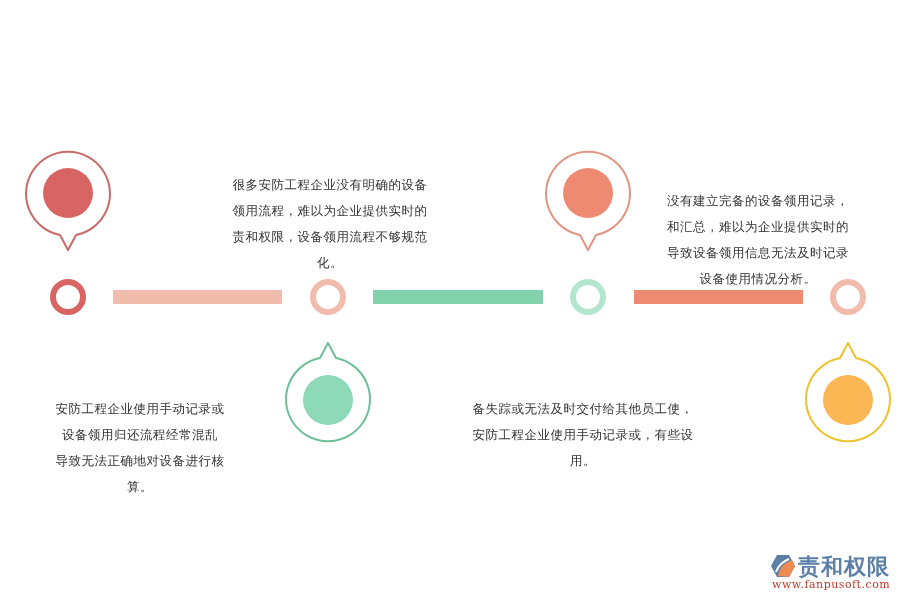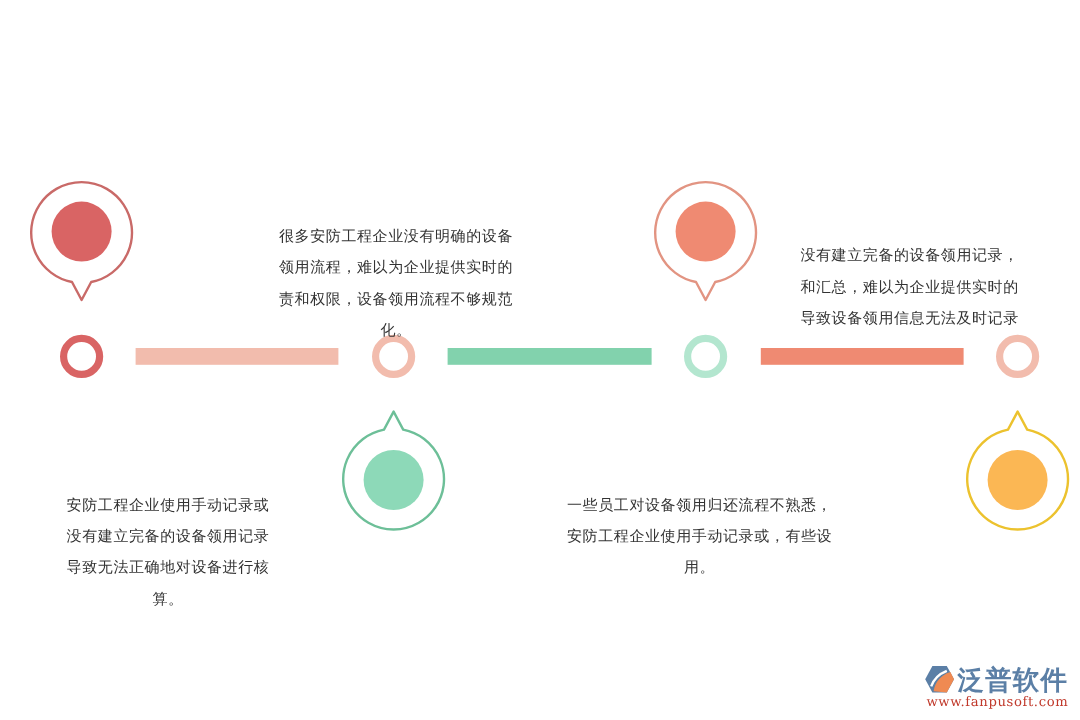--- a/index.html
+++ b/index.html
@@ -10,21 +10,21 @@
       color: #333333;
     }
     .bar { position: absolute; height: 14px; top: 290px; }
     .ring {
       position: absolute; width: 24px; height: 24px; border-radius: 50%;
       border-style: solid; border-width: 6px; background: #fff;
     }
     .pin { position: absolute; }
     .text {
       position: absolute; font-size: 12.5px; line-height: 26px;
-      text-align: center; color: #333; letter-spacing: 0.5px; margin-top: 12px;
+      text-align: center; color: #333; letter-spacing: 0.5px;
     }
     .logo { position: absolute; left: 768px; top: 552px; width: 128px; height: 40px; }
     .logo-name { position: absolute; left: 30px; top: 0px; font-size: 22px; color: #5b7fa6; letter-spacing: 1px; font-weight: bold; }
     .logo-url { position: absolute; left: 4px; top: 26px; font-size: 11px; color: #c0392b; font-family: "DejaVu Serif", serif; letter-spacing: 0.5px; }
   </style>
 </head>
 <body>
 
 <div class="bar" style="left:113px;width:169px;background:#f2bcad;"></div>
 <div class="bar" style="left:373px;width:170px;background:#82d2ad;"></div>
@@ -50,45 +50,46 @@
   <circle cx="48" cy="48" r="25" fill="#ef8a72"></circle>
 </svg>
 
 <svg class="pin" style="left:800px;top:340px;" width="96" height="108" viewBox="0 0 96 108">
   <path d="M48 3 L40 18 A42 42 0 1 0 56 18 Z" fill="#fff" stroke="#ecc22e" stroke-width="2" stroke-linejoin="round"></path>
   <circle cx="48" cy="60" r="25" fill="#fbb754"></circle>
 </svg>
 
 <div class="text" style="left:25px;top:396px;width:230px;">
   <div>安防工程企业使用手动记录或</div>
-  <div>没有建立完备的设备领用记录</div>
+  <div>设备领用归还流程经常混乱</div>
   <div>导致无法正确地对设备进行核</div>
   <div>算。</div>
 </div>
 
 <div class="text" style="left:212px;top:172px;width:236px;">
   <div>很多安防工程企业没有明确的设备</div>
   <div>领用流程，难以为企业提供实时的</div>
   <div>责和权限，设备领用流程不够规范</div>
   <div>化。</div>
 </div>
 
 <div class="text" style="left:455px;top:396px;width:256px;">
-  <div>一些员工对设备领用归还流程不熟悉，</div>
+  <div>备失踪或无法及时交付给其他员工使，</div>
   <div>安防工程企业使用手动记录或，有些设</div>
   <div>用。</div>
 </div>
 
 <div class="text" style="left:648px;top:188px;width:220px;">
   <div>没有建立完备的设备领用记录，</div>
   <div>和汇总，难以为企业提供实时的</div>
   <div>导致设备领用信息无法及时记录</div>
+  <div>设备使用情况分析。</div>
 </div>
 
 <div class="logo">
   <svg style="position:absolute;left:2px;top:2px;" width="26" height="24" viewBox="0 0 26 24">
     <polygon points="7,1 19,1 25,12 19,23 7,23 1,12" fill="#5b7fa6"></polygon>
     <path d="M8 22 Q10 10 22 6 L25 12 L19 23 Z" fill="#ef8a52"></path>
     <path d="M6 18 Q9 9 19 5" stroke="#fff" stroke-width="2" fill="none"></path>
   </svg>
-  <span class="logo-name">泛普软件</span>
+  <span class="logo-name">责和权限</span>
   <span class="logo-url">www.fanpusoft.com</span>
 </div>
 
 </body></html>

